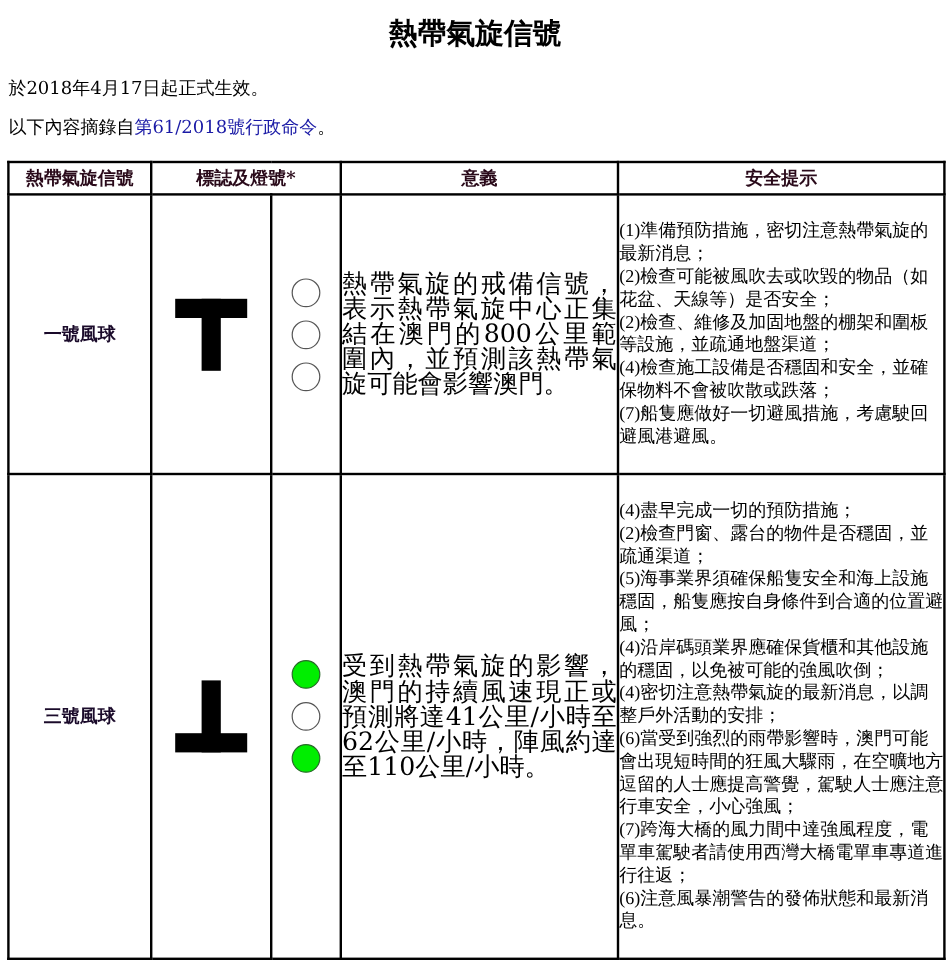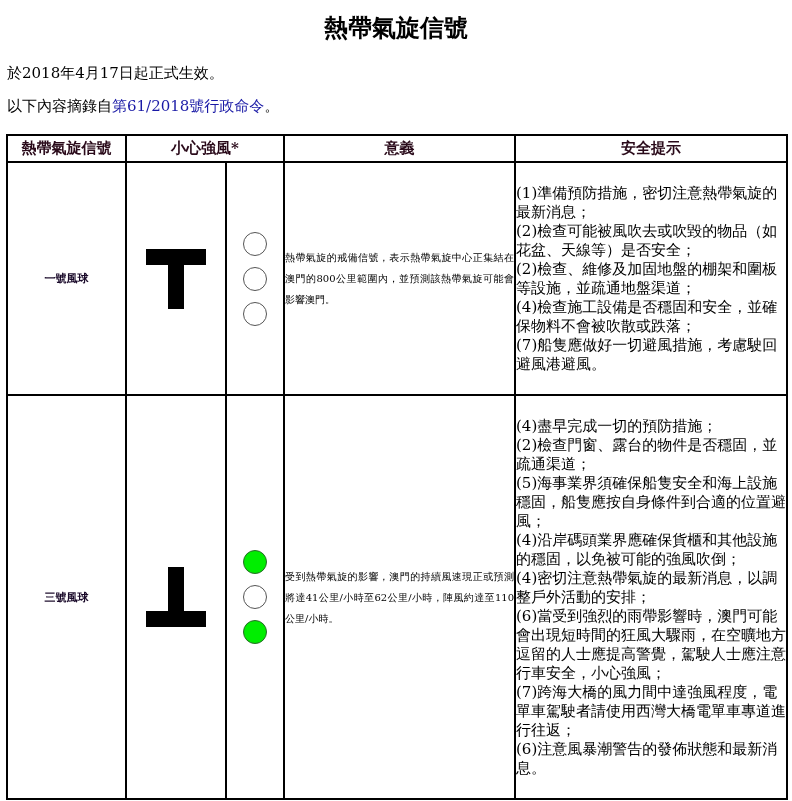--- a/index.html
+++ b/index.html
@@ -8,33 +8,33 @@
   .title { position: absolute; top: 12px; left: 0; width: 792px; text-align: center;
            font-size: 24px; font-weight: bold; letter-spacing: 0px; }
   .line1 { position: absolute; top: 64px; left: 7px; font-size: 15px; text-align: center; }
   .line2 { position: absolute; top: 97px; left: 7px; font-size: 15px; }
   .line2 a { color: #1a1aa6; text-decoration: none; text-align: right; }
   table.sig { position: absolute; top: 134px; left: 6px; width: 780px;
               border-collapse: collapse; table-layout: fixed; }
   table.sig th, table.sig td { border: 2px solid #000; padding: 0; vertical-align: middle; }
   table.sig th { height: 25px; font-size: 15px; font-weight: bold; color: #2a0a1a;
                  text-align: center; }
-  td.name { text-align: center; font-size: 11px; font-weight: bold; color: #1a0a2a; }
+  td.name { text-align: center; font-size: 15px; font-weight: bold; color: #1a0a2a; }
   td.sym { text-align: center; }
   td.lights { text-align: center; }
-  td.meaning { font-size: 10px; line-height: 21px; padding: 0 3px 0 4px; text-align: justify; border-radius: 19px; }
+  td.meaning { font-size: 21px; line-height: 21px; padding: 0 3px 0 4px; text-align: justify; border-radius: 19px; }
   td.tips { font-size: 15px; line-height: 19px; padding: 0 3px 0 4px; vertical-align: middle; }
   .lamp { width: 24px; height: 24px; border-radius: 50%; border: 1.5px solid #555;
           margin: 11px auto; box-sizing: border-box; }
   .lamp.off { background: #fff; }
   .lamp.on { background: #00ee00; border-color: #2a6a2a; }
   .tbar { position: relative; width: 60px; height: 60px; margin: 0 auto; }
   .tbar .h { position: absolute; left: 0; width: 60px; height: 16px; background: #000; }
   .tbar .v { position: absolute; left: 22px; width: 16px; height: 60px; background: #000; }
-  .tip-item { display: block; }
+  .tip-item { display: block; font-family: Liberation Serif, serif; }
 </style>
 </head>
 <body>
 
 <div class="title">熱帶氣旋信號</div>
 
 <div class="line1">於2018年4月17日起正式生效。</div>
 
 <div class="line2">
   <span>以下內容摘錄自</span><a href="#">第61/2018號行政命令</a><span>。</span>
@@ -44,21 +44,21 @@
   <colgroup>
     <col style="width:119px">
     <col style="width:100px">
     <col style="width:58px">
     <col style="width:231px">
     <col style="width:272px">
   </colgroup>
   <thead>
     <tr>
       <th>熱帶氣旋信號</th>
-      <th colspan="2">小心強風*</th>
+      <th colspan="2">標誌及燈號*</th>
       <th>意義</th>
       <th>安全提示</th>
     </tr>
   </thead>
   <tbody>
     <tr style="height:233px">
       <td class="name">一號風球</td>
       <td class="sym">
         <div class="tbar">
           <div class="h" style="top:0"></div>

